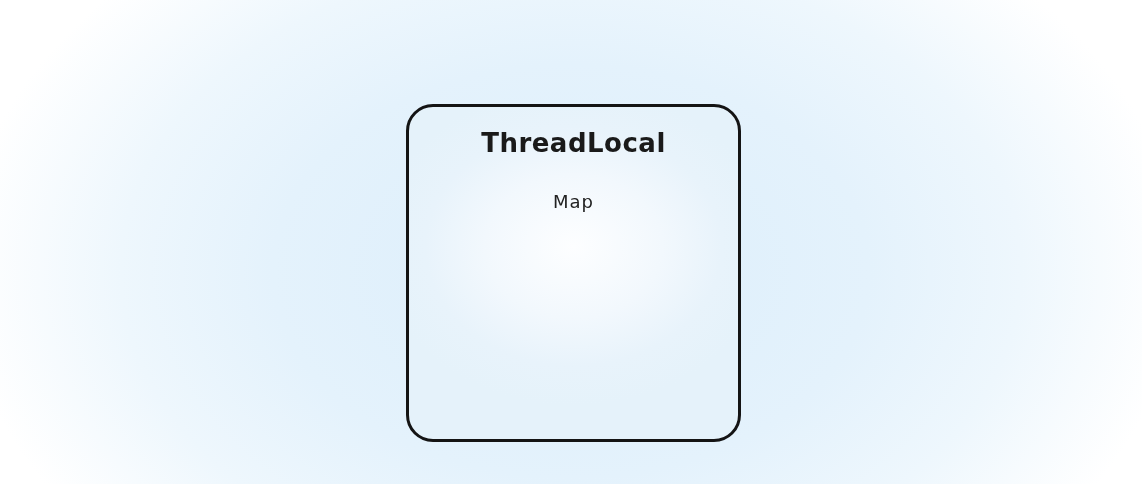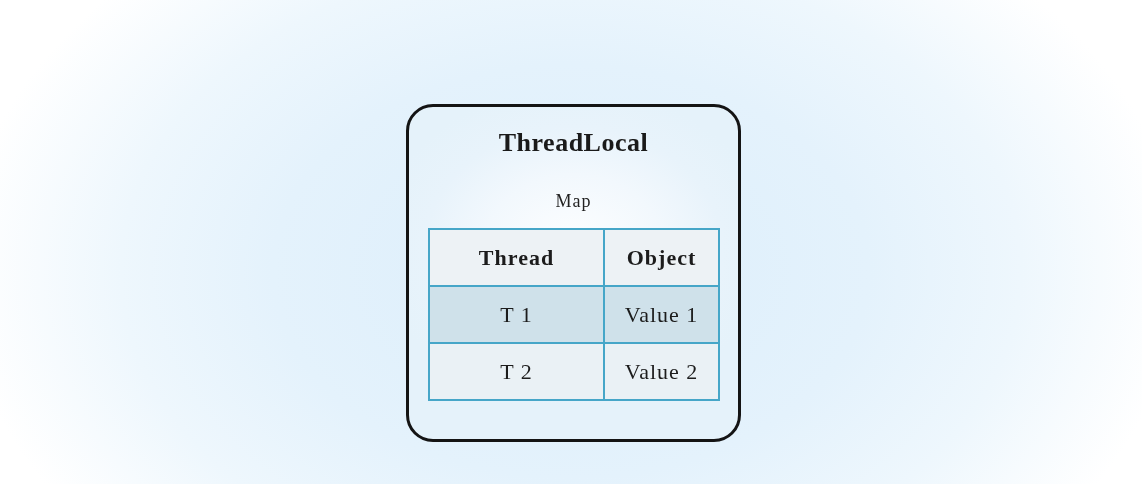--- a/index.html
+++ b/index.html
@@ -26,21 +26,20 @@
     position: absolute;
     left: 406px;
     top: 104px;
     width: 335px;
     height: 338px;
     box-sizing: border-box;
     border: 3px solid #141414;
     border-radius: 27px;
     background: radial-gradient(ellipse 60% 48% at 50% 42%,
                 #fdfeff 0%, #f2f8fd 45%, #e8f3fb 75%, #e5f2fa 100%);
-    font-family: Liberation Serif, serif;
   }
   .box-title {
     position: absolute;
     left: 0;
     top: 21px;
     width: 100%;
     text-align: center;
     font-size: 26px;
     font-weight: bold;
     letter-spacing: 0.5px;
@@ -94,33 +93,13 @@
 </head>
 <body>
 
 <div class="bg-glow"></div>
 
 <div class="threadlocal-box">
   <div class="box-title">ThreadLocal</div>
 
   <div class="map-label">Map</div>
 
-  <table class="map-table">
-    <colgroup>
-      <col class="col-thread">
-      <col class="col-object">
-    </colgroup>
-    <tbody>
-        <tr>
-      <th>Thread</th>
-      <th>Object</th>
-    </tr>
-    <tr class="row-odd">
-      <td>T 1</td>
-      <td>Value 1</td>
-    </tr>
-    <tr class="row-even">
-      <td>T 2</td>
-      <td>Value 2</td>
-    </tr>
-  </tbody>
-    </table>
 </div>
 
 </body></html>

